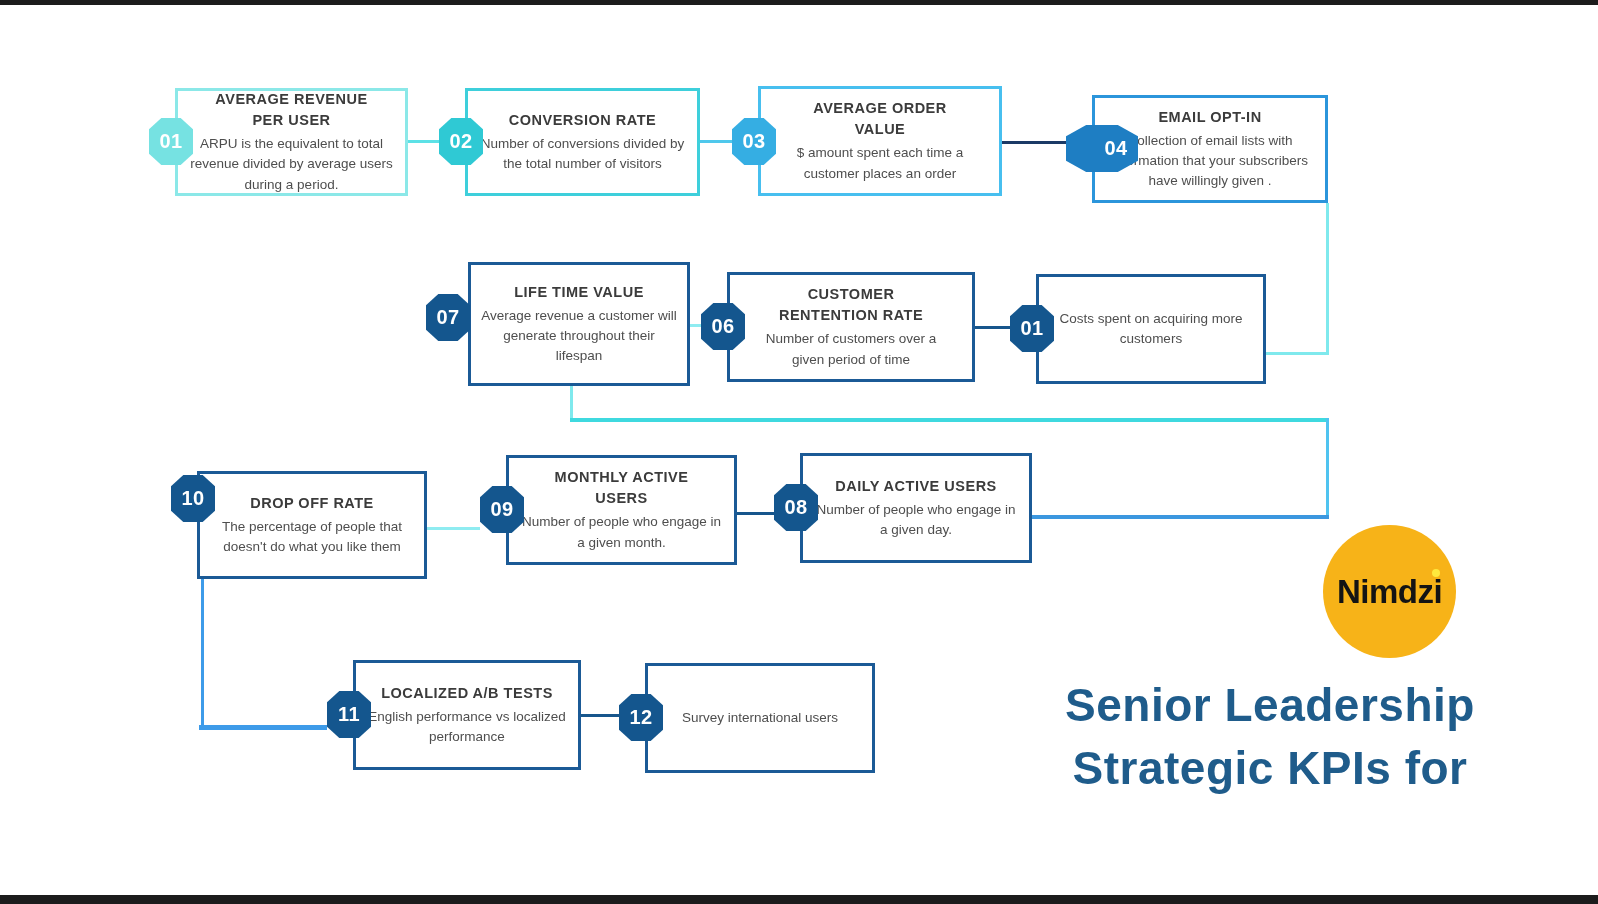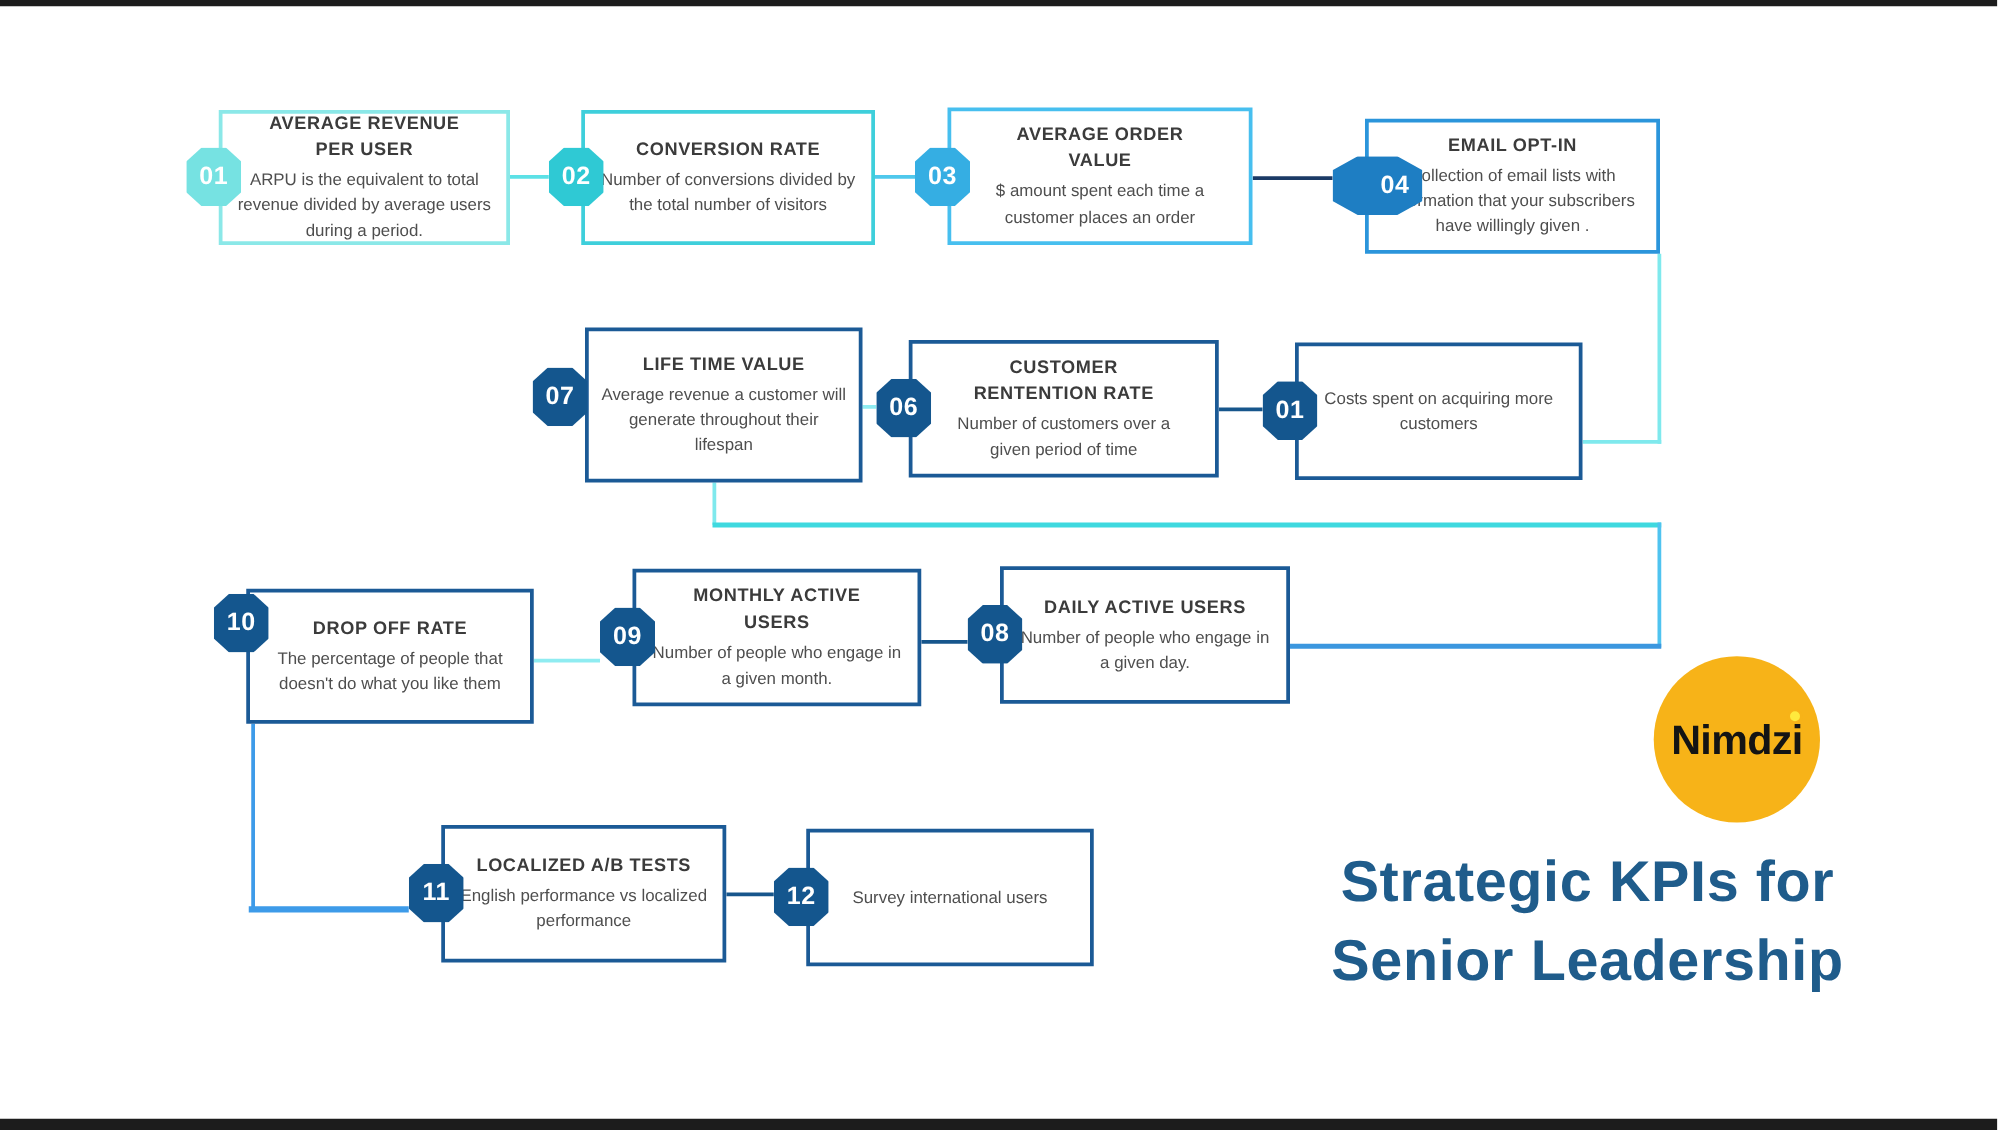--- a/index.html
+++ b/index.html
@@ -204,16 +204,16 @@
   <div class="badge navy pos-badge12">12</div>
 
   <div class="logo-circle">
     <div class="logo-text">
       <span>Nimdzi</span>
       <span class="logo-dot"></span>
     </div>
   </div>
 
   <div class="main-title">
+    <div>Senior Leadership</div>
     <div>Strategic KPIs for</div>
-    <div>Senior Leadership</div>
   </div>
 </div>
 
 </body></html>

